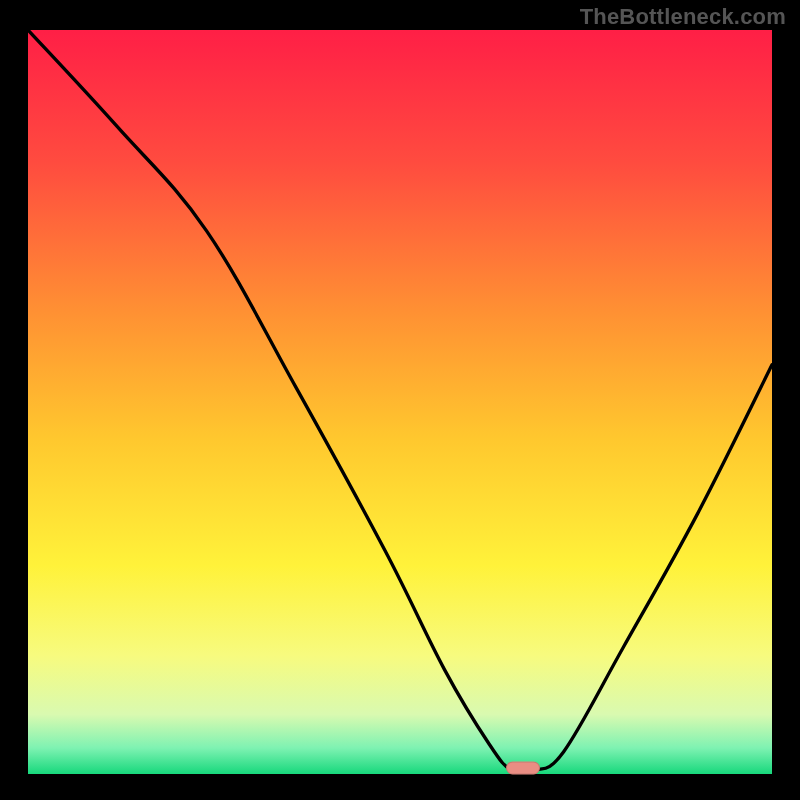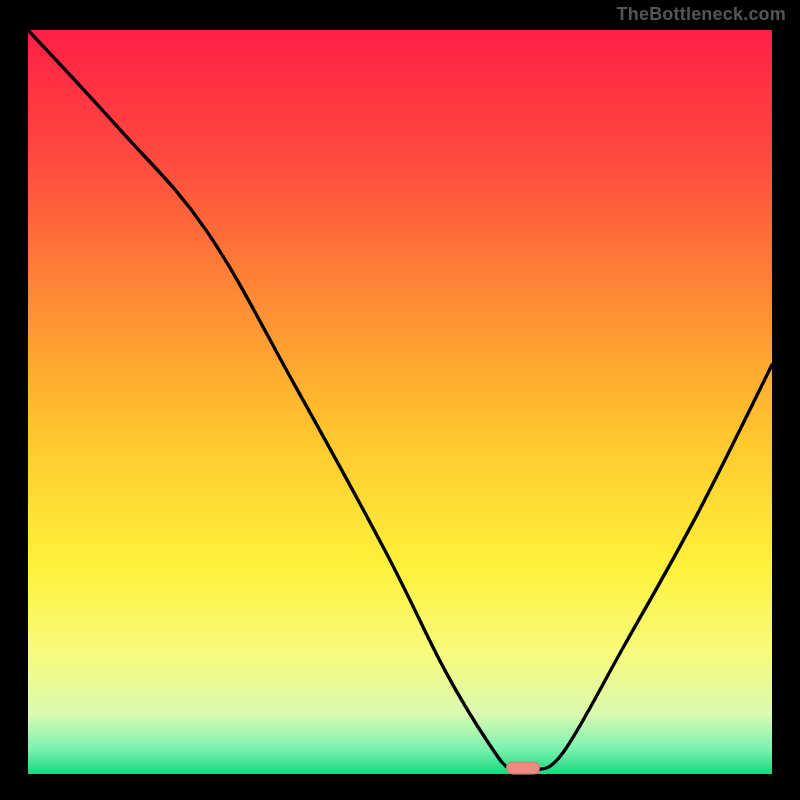--- a/index.html
+++ b/index.html
@@ -15,21 +15,21 @@
     position: relative;
     width: 800px;
     height: 800px;
     background: #000;
   }
   .watermark {
     position: absolute;
     top: 4px;
     right: 14px;
     color: #555;
-    font-size: 18px;
+    font-size: 22px;
     font-weight: 600;
     letter-spacing: 0.2px;
     user-select: none;
   }
   .plot {
     position: absolute;
     left: 28px;
     top: 30px;
     width: 744px;
     height: 742px;

